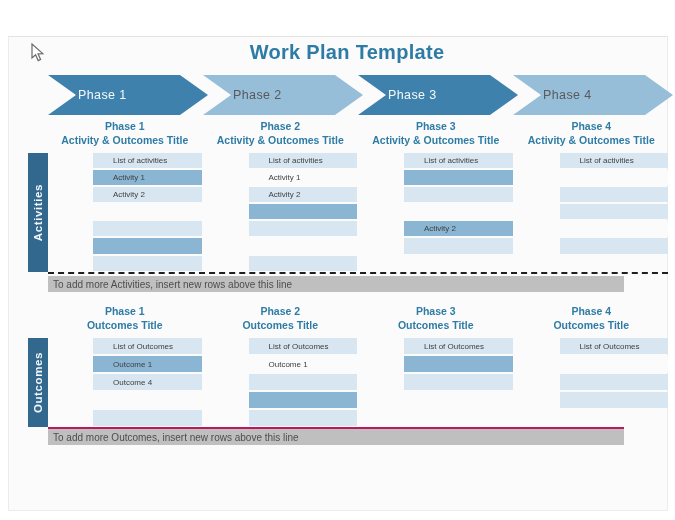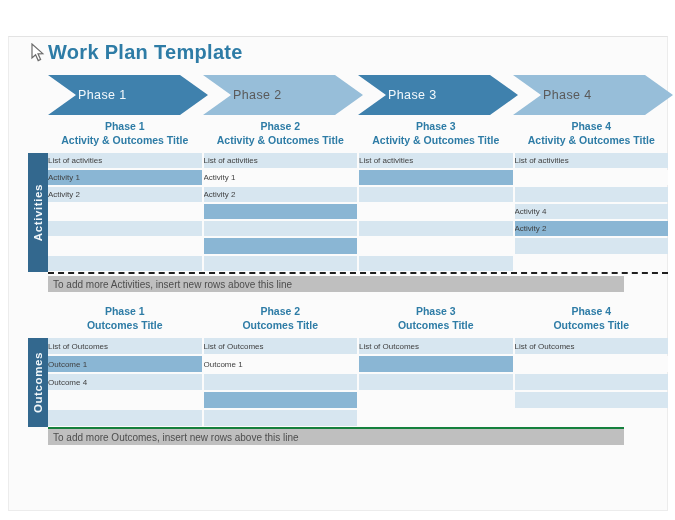--- a/index.html
+++ b/index.html
@@ -6,21 +6,21 @@
   .canvas{
     position:relative;width:675px;height:520px;overflow:hidden;
     background:#ffffff;font-family:"Liberation Sans",sans-serif;
     -webkit-font-smoothing:antialiased;
   }
   .sheet{
     position:absolute;left:8px;top:36px;width:658px;height:473px;
     background:#fbfbfb;border:1px solid #ececec;border-top-color:#e3e3e3;
   }
   .page-title{
-    position:absolute;left:48px;top:41px;width:620px;
+    position:absolute;left:37px;top:41px;width:620px;text-align:center;
     font-size:20px;font-weight:bold;letter-spacing:.3px;color:var(--title);
   }
   
   .arrow{
     position:absolute;top:75px;height:40px;width:160px;
     clip-path:polygon(0 0, calc(100% - 28px) 0, 100% 50%, calc(100% - 28px) 100%, 0 100%, 28px 50%);
     display:flex;align-items:center;
   }
   .arrow.dark{background:var(--arrowDark);}
   .arrow.light{background:var(--arrowLight);}
@@ -32,41 +32,41 @@
     position:absolute;left:48px;width:620px;
     display:grid;grid-template-columns:repeat(4,1fr);column-gap:2px;
   }
   .col-header{text-align:center;color:var(--title);font-weight:bold;font-size:10.5px;line-height:14px;}
   
   .tbl{
     position:absolute;left:48px;width:620px;
     display:grid;grid-template-columns:repeat(4,1fr);column-gap:2px;row-gap:2px;
   }
   .cell{
-    font-size:8px;color:#3f3f3f;padding-left:0;display:flex;align-items:center;
-    overflow:hidden;white-space:nowrap;
+    font-size:8px;color:#3f3f3f;padding-left:20px;display:flex;align-items:center;
+    overflow:hidden;white-space:nowrap;margin-left:45px;
   }
   .cell.pale{background:var(--rowPale);}
   .cell.strong{background:var(--rowStrong);}
   .cell.white{background:var(--rowWhite);}
   
   .side{
     position:absolute;left:28px;width:20px;background:var(--sidebar);
     display:flex;align-items:center;justify-content:center;
   }
   .side .vtxt{
     writing-mode:vertical-rl;transform:rotate(180deg);
     color:#f2f7fa;font-weight:bold;font-size:11.5px;letter-spacing:.6px;
   }
   .dashline{position:absolute;left:48px;width:620px;height:0;border-top:2px dashed #1f1f1f;}
   .noterow{
     position:absolute;left:48px;width:576px;height:16px;background:var(--noteBg);
     font-size:10px;color:#4d4d4d;display:flex;align-items:center;padding-left:5px;box-sizing:border-box;
   }
-  .noterow.solidtop{border-top:2px solid #15803d;height:18px;}
+  .noterow.solidtop{border-top:2px solid #be185d;height:18px;}
   .cursor{position:absolute;left:31px;top:43px;}
 </style>
 </head>
 <body>
 
 <div class="canvas" style="--title: #2E7CA6; --arrowDark: #3F81AD; --arrowLight: #97BED9; --sidebar: #33688E; --rowPale: #D7E6F0; --rowStrong: #8AB6D4; --rowWhite: #FBFBFB; --noteBg: #BFBFBF;">
   <div class="sheet"></div>
 
   <svg class="cursor" width="14" height="20" viewBox="0 0 14 20">
     <polygon points="1,1 1,15 4.6,11.8 7.2,17.6 9.6,16.5 7,10.8 11.8,10.6" fill="#ffffff" stroke="#6b6b6b" stroke-width="1.2"></polygon>
@@ -119,21 +119,20 @@
       <div class="cell white">Activity 1</div>
       <div class="cell strong"></div>
       <div class="cell white"></div>
       <div class="cell pale">Activity 2</div>
       <div class="cell pale">Activity 2</div>
       <div class="cell pale"></div>
       <div class="cell pale"></div>
       <div class="cell white"></div>
       <div class="cell strong"></div>
       <div class="cell white"></div>
-      <div class="cell pale">Activity 4</div>
       <div class="cell pale"></div>
       <div class="cell pale"></div>
       <div class="cell pale"></div>
       <div class="cell strong">Activity 2</div>
       <div class="cell white"></div>
       <div class="cell strong"></div>
       <div class="cell white"></div>
       <div class="cell pale"></div>
       <div class="cell pale"></div>
       <div class="cell pale"></div>

